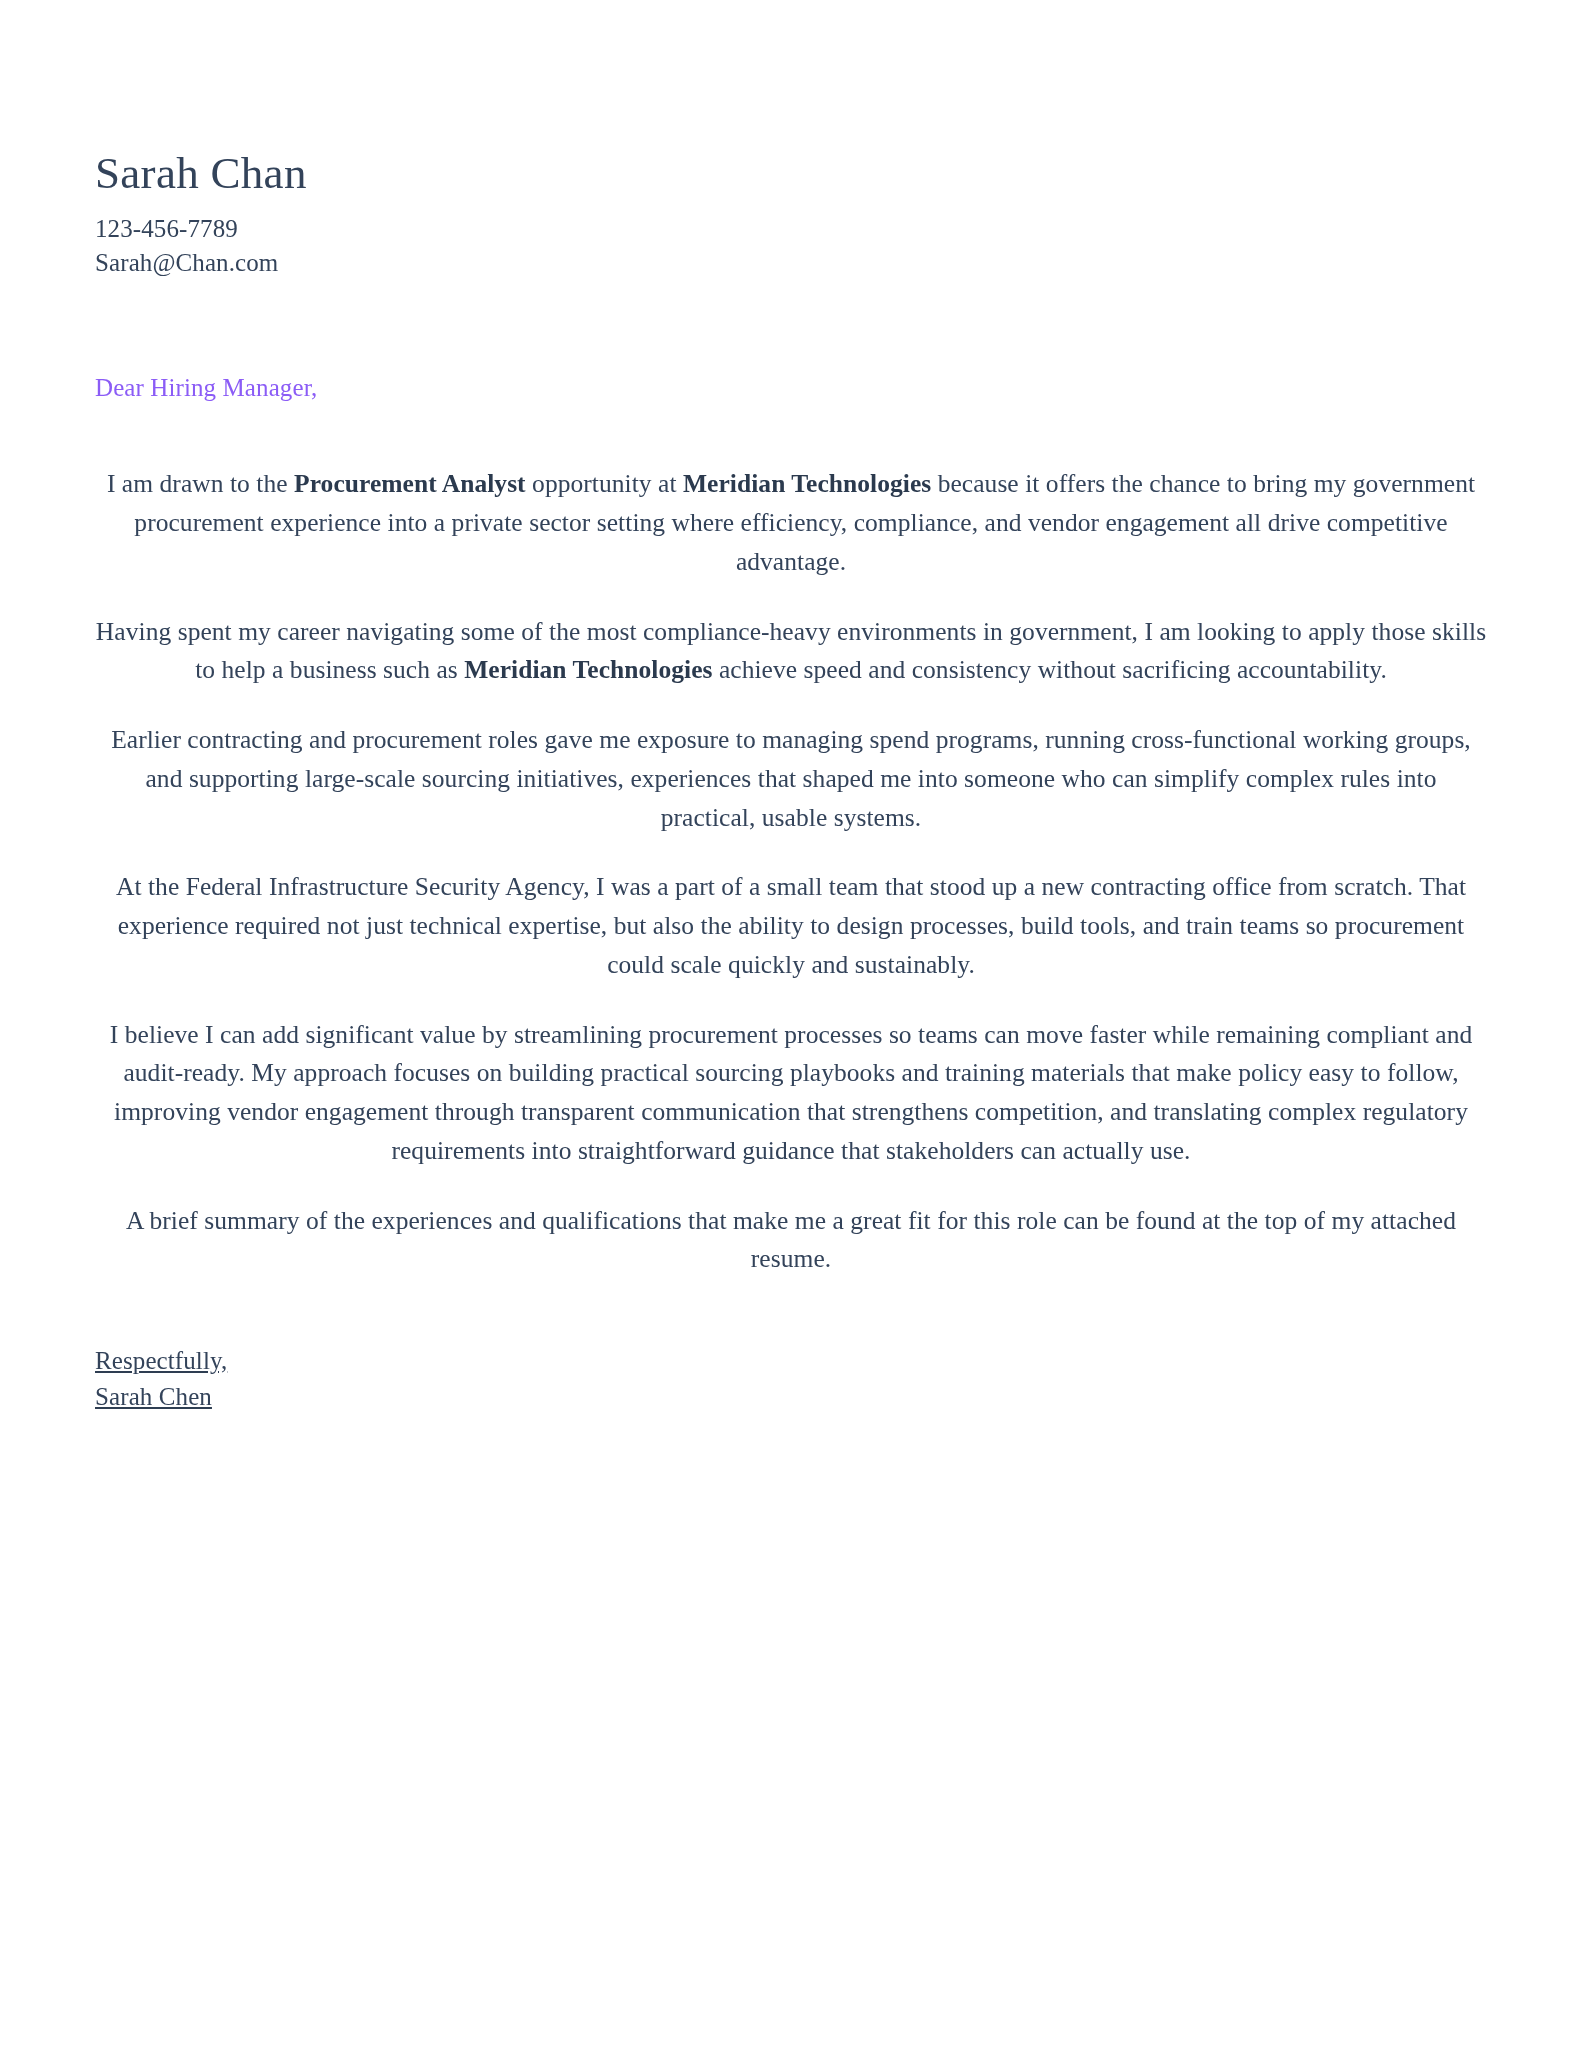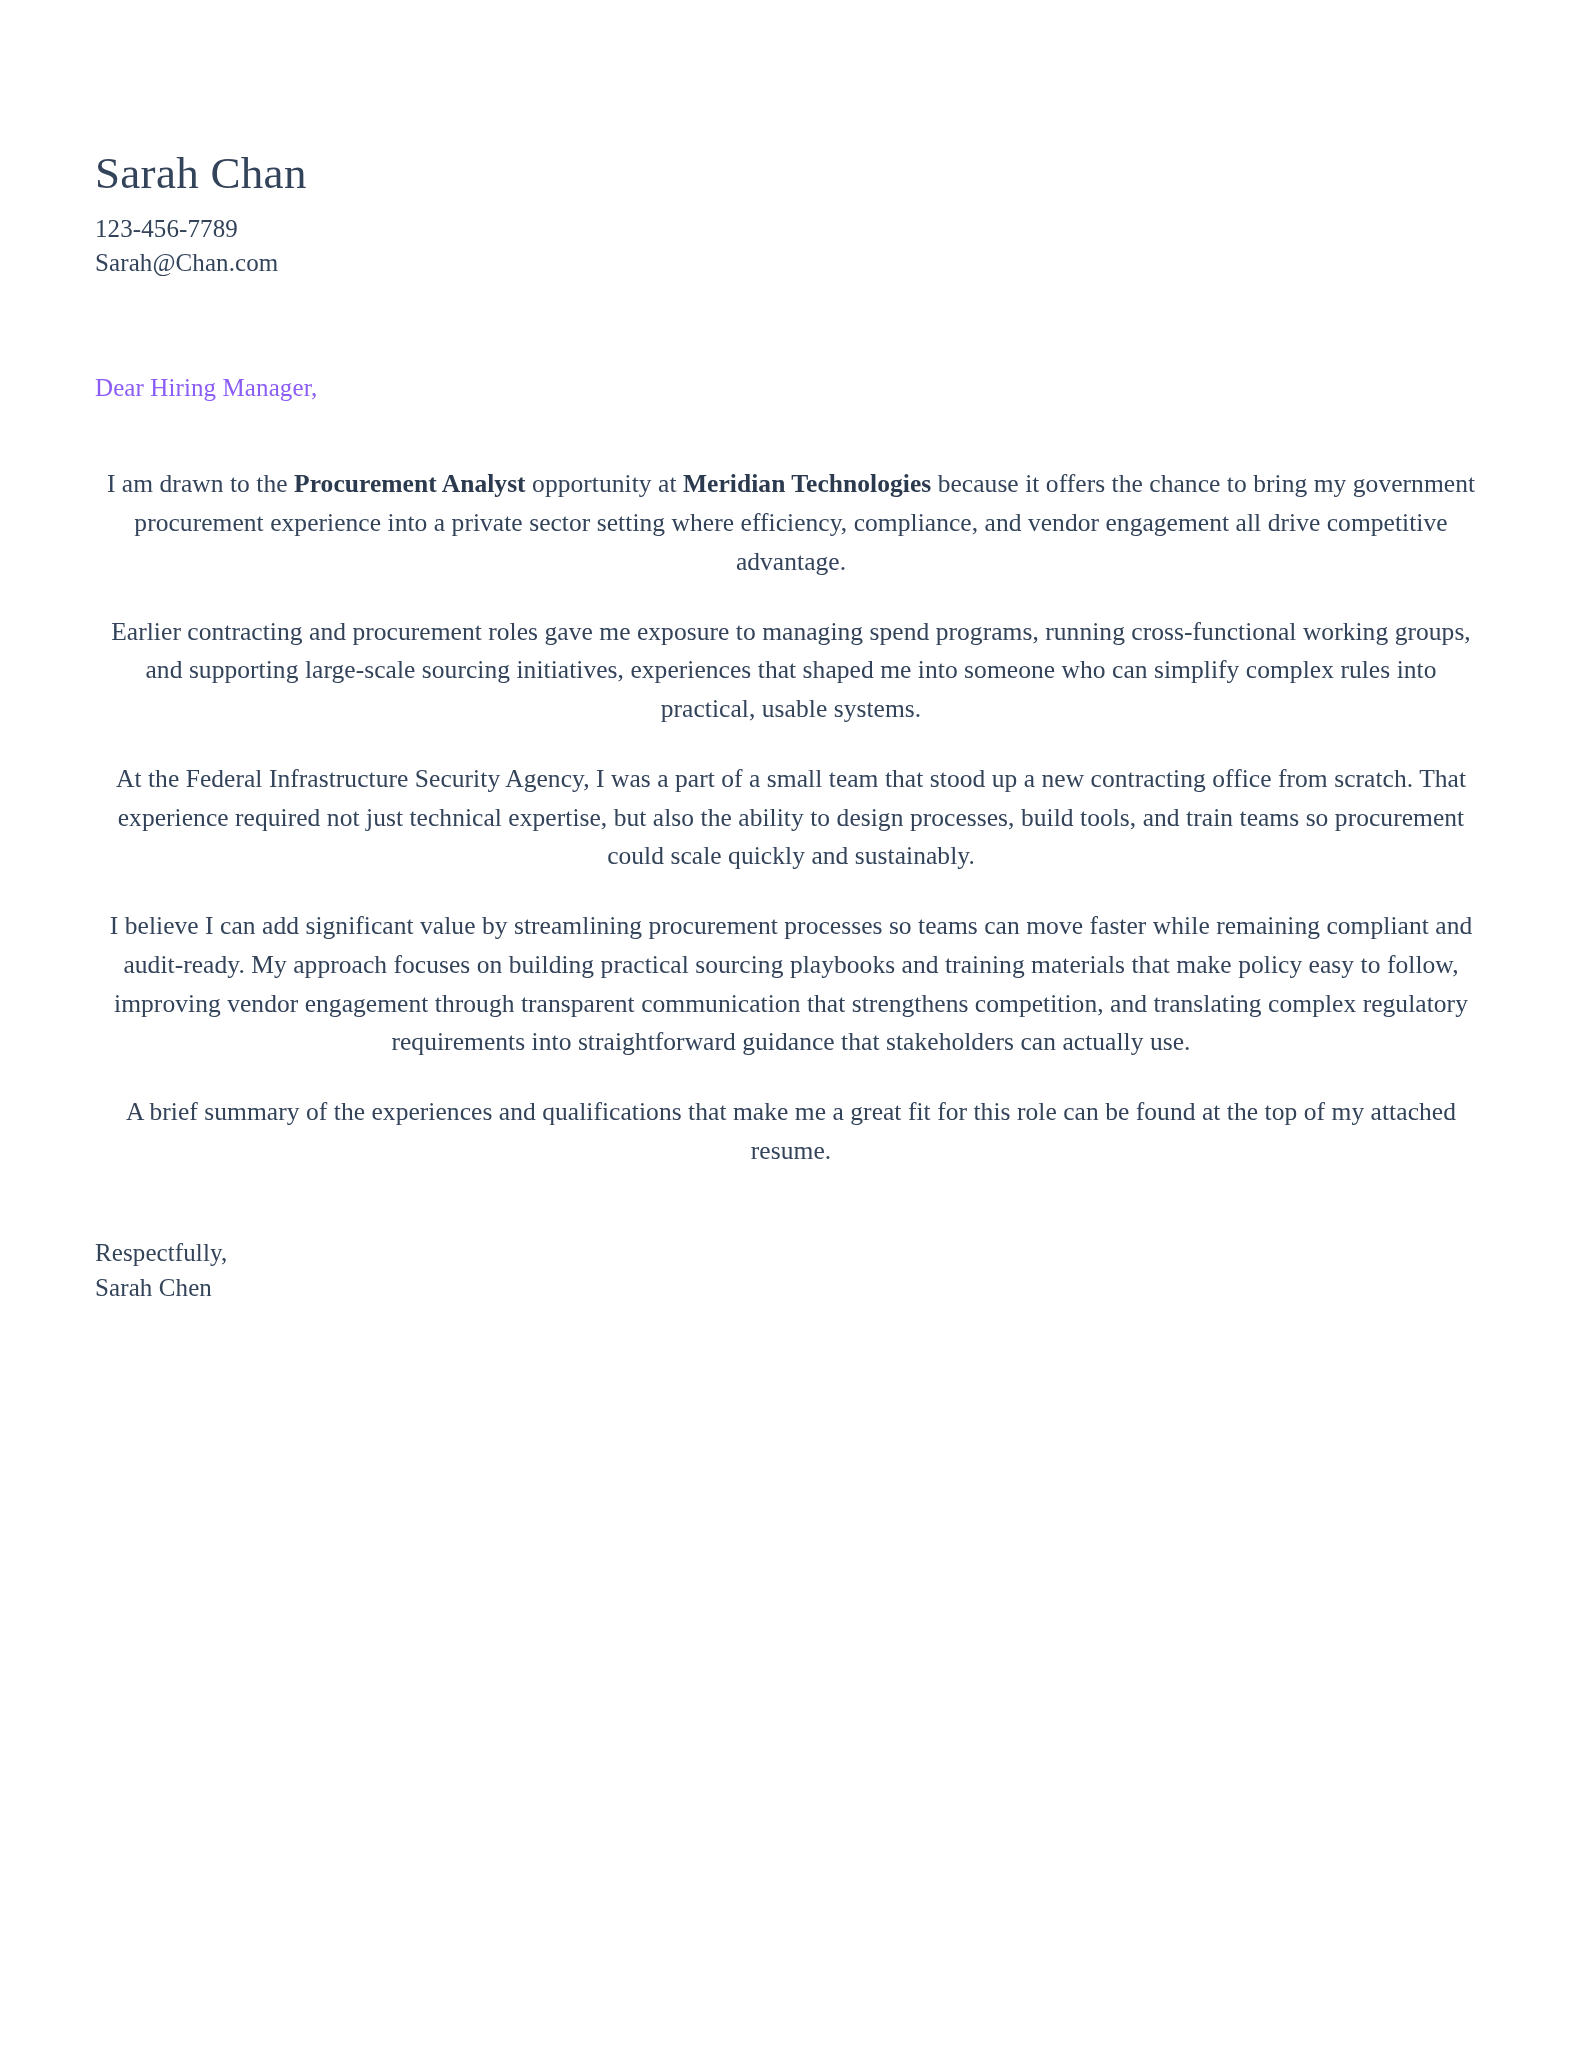--- a/index.html
+++ b/index.html
@@ -71,20 +71,21 @@
     margin-bottom: 0;
   }
   .para b {
     font-weight: 700;
     color: #2b3a4e;
   }
 
   
   .closing {
     margin-top: 64px;
+    text-decoration: underline;
   }
   .closing-line {
     font-size: 25px;
     line-height: 1.42;
     color: #33435a;
     letter-spacing: 0.1px;
   }
 </style>
 </head>
 <body>
@@ -95,20 +96,21 @@
     <div class="header">
       <h1 class="name">Sarah Chan</h1>
       <div class="contact-line">123-456-7789</div>
       <div class="contact-line">Sarah@Chan.com</div>
     </div>
 
     <div class="salutation">Dear Hiring Manager,</div>
 
     <div class="body-block">
       <p class="para">I am drawn to the <b>Procurement Analyst</b> opportunity at <b>Meridian Technologies</b> because it offers the chance to bring my government procurement experience into a private sector setting where efficiency, compliance, and vendor engagement all drive competitive advantage.</p>
+      <p class="para">Having spent my career navigating some of the most compliance-heavy environments in government, I am looking to apply those skills to help a business such as <b>Meridian Technologies</b> achieve speed and consistency without sacrificing accountability.</p>
       <p class="para">Earlier contracting and procurement roles gave me exposure to managing spend programs, running cross-functional working groups, and supporting large-scale sourcing initiatives, experiences that shaped me into someone who can simplify complex rules into practical, usable systems.</p>
       <p class="para">At the Federal Infrastructure Security Agency, I was a part of a small team that stood up a new contracting office from scratch. That experience required not just technical expertise, but also the ability to design processes, build tools, and train teams so procurement could scale quickly and sustainably.</p>
       <p class="para">I believe I can add significant value by streamlining procurement processes so teams can move faster while remaining compliant and audit-ready. My approach focuses on building practical sourcing playbooks and training materials that make policy easy to follow, improving vendor engagement through transparent communication that strengthens competition, and translating complex regulatory requirements into straightforward guidance that stakeholders can actually use.</p>
       <p class="para">A brief summary of the experiences and qualifications that make me a great fit for this role can be found at the top of my attached resume.</p>
     </div>
 
     <div class="closing">
       <div class="closing-line">Respectfully,</div>
       <div class="closing-line">Sarah Chen</div>
     </div>

